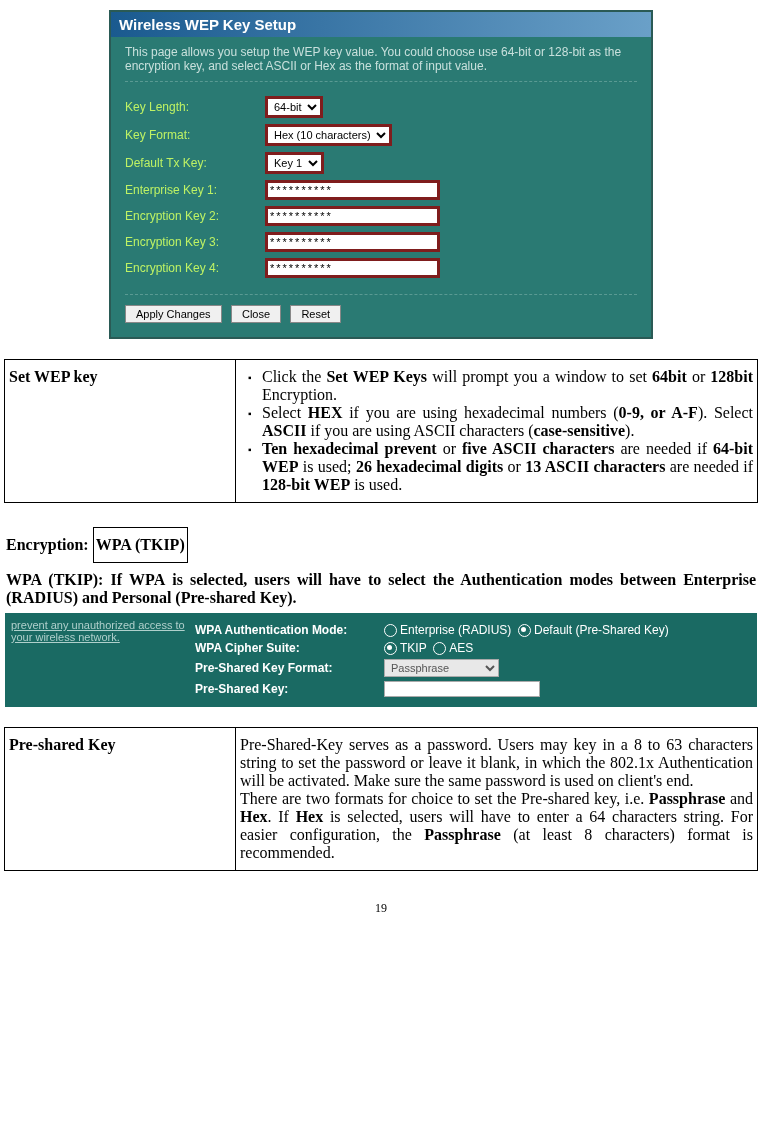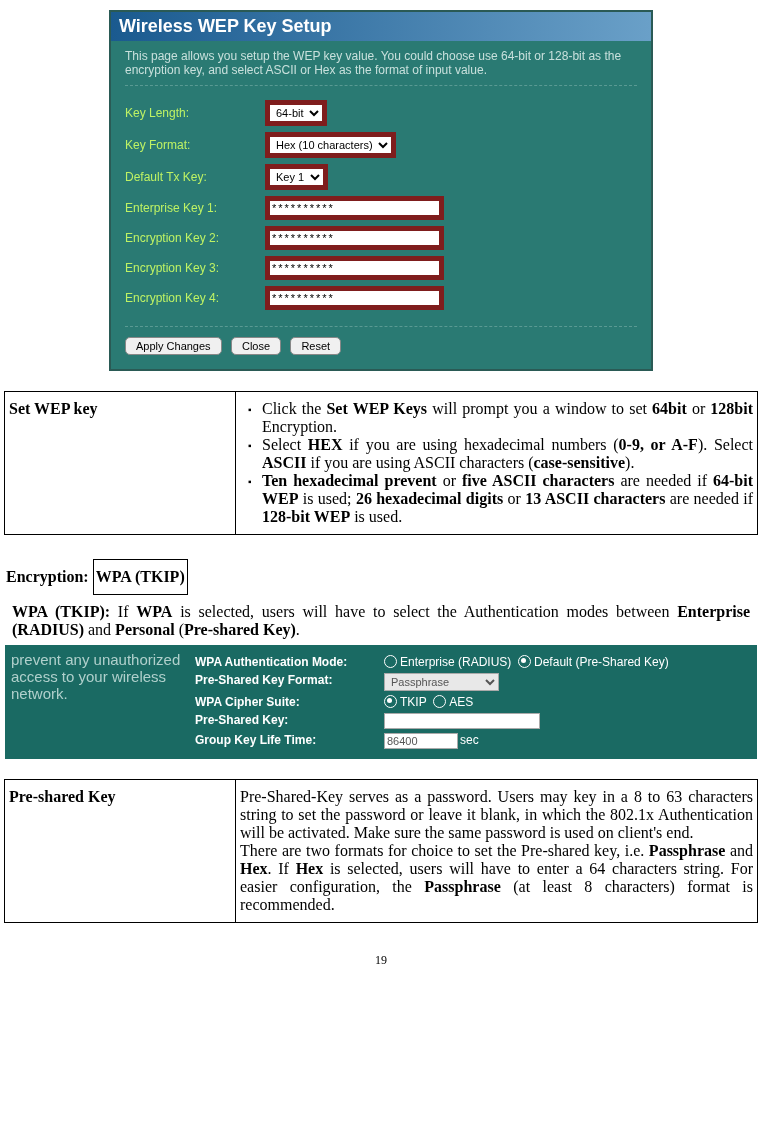--- a/index.html
+++ b/index.html
@@ -16,21 +16,21 @@
   .wep-setup {
     width: 540px;
     margin: 10px auto 20px auto;
     border: 2px solid #2a5a55;
     background: #2a7a73;
   }
   .wep-title-bar {
     background: linear-gradient(to right, #1a5a8f, #6aa0c8);
     color: #fff;
     font-family: Arial, sans-serif;
-    font-size: 18px;
+    font-size: 15px;
     font-weight: bold;
     padding: 4px 8px;
   }
   .wep-body {
     padding: 8px 14px 14px 14px;
     color: #c8e0dc;
     font-family: Arial, sans-serif;
     font-size: 12px;
   }
   .wep-desc {
@@ -43,39 +43,39 @@
     align-items: center;
     margin: 6px 0;
   }
   .wep-label {
     width: 140px;
     color: #bef264;
   }
   .wep-input, .wep-select {
     font-size: 11px;
     padding: 1px 2px;
-    border: 5px solid #7f1d1d;
+    border: 3px solid #7f1d1d;
     background: #fff;
   }
   .wep-key-input {
     width: 165px;
     letter-spacing: 2px;
   }
   .wep-buttons {
     margin-top: 16px;
     border-top: 1px dashed #5a9a93;
     padding-top: 10px;
   }
   .btn {
     font-size: 11px;
     padding: 2px 10px;
     margin-right: 6px;
     background: #f0f0f0;
     border: 1px solid #888;
-    border-radius: 5px;
+    border-radius: 0;
   }
   .doc-table {
     border-collapse: collapse;
     width: 754px;
     margin: 4px 4px 8px 4px;
   }
   .doc-table td {
     border: 1px solid #000;
     vertical-align: top;
     padding: 8px 4px;
@@ -96,22 +96,23 @@
     margin-bottom: 0;
   }
   .doc-table li::before {
     content: "▪";
     position: absolute;
     left: -4px;
     font-size: 10px;
     top: 4px;
   }
   .plain-line {
-    margin: 4px 12px;
+    margin: 4px 6px;
     text-align: justify;
+    font-weight: bold;
   }
   .enc-heading {
     margin: 24px 6px 8px 6px;
   }
   .enc-box {
     border: 1px solid #000;
     padding: 8px 2px;
     display: inline-block;
   }
   .wpa-panel {
@@ -120,27 +121,29 @@
     background: #1a6a63;
     display: flex;
     font-family: Arial, sans-serif;
     font-size: 12px;
     color: #fff;
   }
   .wpa-left {
     width: 178px;
     padding: 6px 6px;
     color: #b0d0cc;
-    font-size: 15px;
+    font-size: 11px;
+    text-decoration: underline;
   }
   .wpa-right {
     padding: 6px 0;
   }
   .wpa-row {
     display: flex;
+    align-items: center;
     margin: 4px 0;
   }
   .wpa-label {
     width: 189px;
     font-weight: bold;
     color: #fff;
   }
   .radio {
     width: 11px;
     height: 11px;
@@ -249,39 +252,34 @@
     <div class="wpa-right">
       <div class="wpa-row">
         <div class="wpa-label">WPA Authentication Mode:</div>
         <span class="radio"></span>
         <span>Enterprise (RADIUS)</span>
         &nbsp;&nbsp;
         <span class="radio sel"></span>
         <span>Default (Pre-Shared Key)</span>
       </div>
       <div class="wpa-row">
-        <div class="wpa-label">Pre-Shared Key Format:</div>
-        <select class="wpa-select" style="width:115px"><option>Passphrase</option></select>
-      </div>
-      <div class="wpa-row">
         <div class="wpa-label">WPA Cipher Suite:</div>
         <span class="radio sel"></span>
         <span>TKIP</span>
         &nbsp;&nbsp;
         <span class="radio"></span>
         <span>AES</span>
       </div>
       <div class="wpa-row">
+        <div class="wpa-label">Pre-Shared Key Format:</div>
+        <select class="wpa-select" style="width:115px"><option>Passphrase</option></select>
+      </div>
+      <div class="wpa-row">
         <div class="wpa-label">Pre-Shared Key:</div>
         <input class="wpa-text wpa-text-white" style="width: 150px;">
-      </div>
-      <div class="wpa-row">
-        <div class="wpa-label">Group Key Life Time:</div>
-        <input class="wpa-text wpa-text-white" style="width: 68px;" value="86400">
-        <span style="margin-left:2px">sec</span>
       </div>
     </div>
   </div>
 
   <table class="doc-table" style="margin-top:20px">
     <tbody>
         <tr>
       <td class="left">Pre-shared Key</td>
       <td style="text-align:justify">Pre-Shared-Key serves as a password.  Users may key in a 8 to 63 characters string to set the password or leave it blank, in which the 802.1x Authentication will be activated. Make sure the same password is used on client's end.<br>There are two formats for choice to set the Pre-shared key, i.e. <b>Passphrase</b> and <b>Hex</b>. If <b>Hex</b> is selected, users will have to enter a 64 characters string. For easier configuration, the <b>Passphrase</b> (at least 8 characters) format is recommended.</td>
     </tr>

